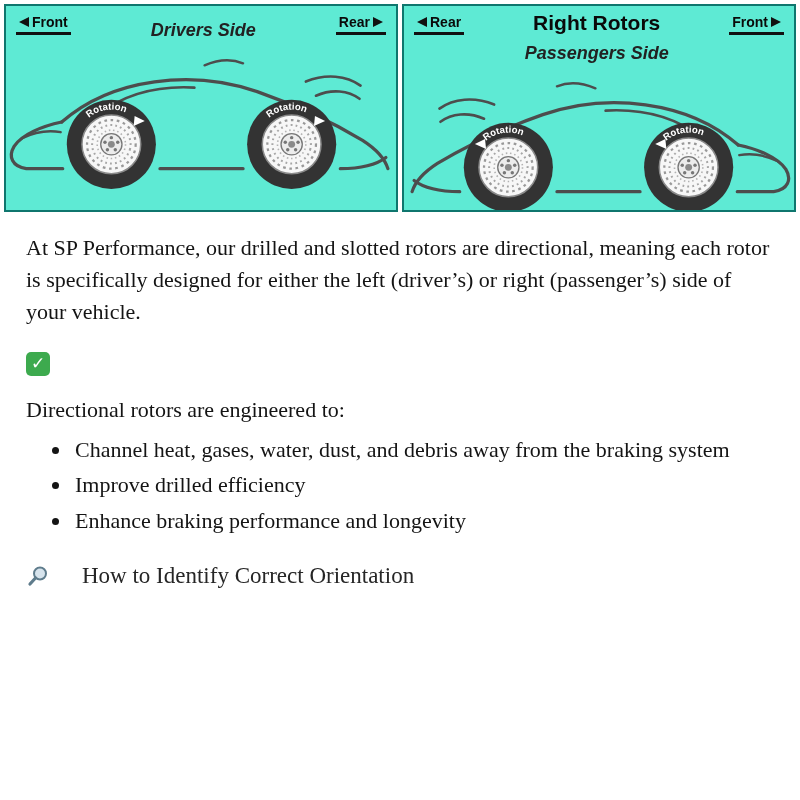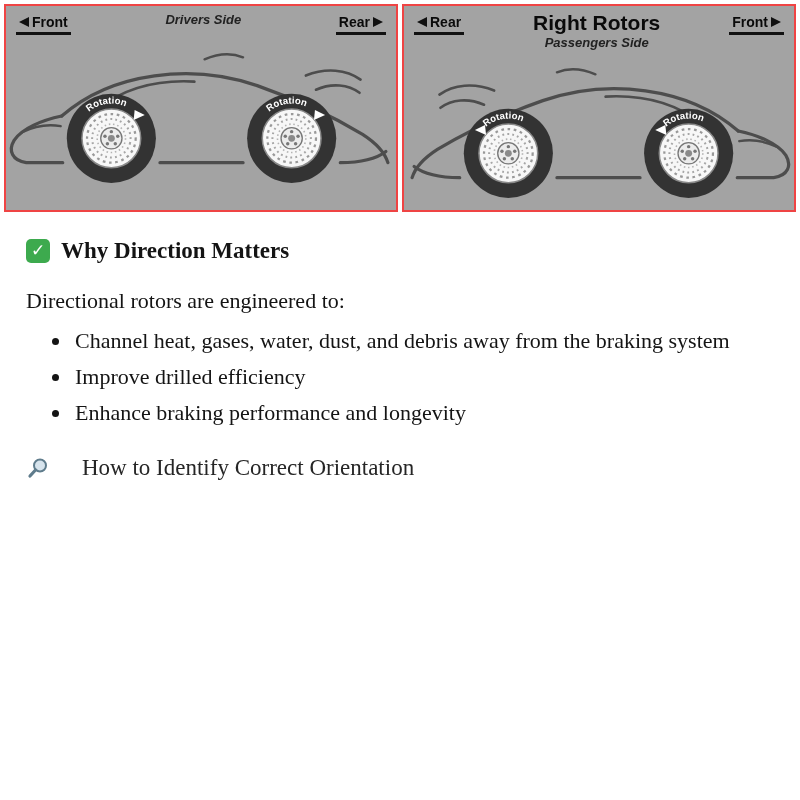--- a/index.html
+++ b/index.html
@@ -2,30 +2,30 @@
 <html><head>
 <meta charset="utf-8">
 <style>
   * { box-sizing: border-box; margin: 0; padding: 0; }
   html, body { width: 800px; height: 800px; overflow: hidden; background: #fff; }
   body { font-family: "Liberation Serif", serif; color: #141414; }
 
   
   .diagram { display: flex; gap: 4px; padding: 4px 4px 0 4px; }
   .panel {
-    flex: 1; height: 208px; border: 2px solid #ef4444; background: #a3a3a3;
+    flex: 1; height: 208px; border: 2px solid #0f766e; background: #5eead4;
     position: relative; overflow: hidden;
   }
   .panel-header {
     display: flex; justify-content: space-between; align-items: flex-start;
     padding: 5px 10px 0 10px; font-family: "Liberation Sans", sans-serif;
   }
   .panel-titles { text-align: center; line-height: 1.1; }
   .panel-title { font-size: 21px; font-weight: bold; color: #0a0a0a; }
-  .panel-subtitle { font-size: 13px; font-weight: bold; font-style: italic; color: #222; margin-top: 2px; }
+  .panel-subtitle { font-size: 18px; font-weight: bold; font-style: italic; color: #222; margin-top: 10px; }
   .dir {
     display: inline-flex; align-items: center; gap: 3px;
     border-bottom: 3px solid #111; padding: 1px 3px 2px 3px; margin-top: 2px;
     font-size: 14px; font-weight: bold; color: #0a0a0a;
   }
   .tri { width: 0; height: 0; display: inline-block; }
   .tri-left  { border-top: 5px solid transparent; border-bottom: 5px solid transparent; border-right: 10px solid #111; }
   .tri-right { border-top: 5px solid transparent; border-bottom: 5px solid transparent; border-left: 10px solid #111; }
   .car-svg { display: block; width: 100%; height: 152px; margin-top: 2px; }
 
@@ -200,24 +200,24 @@
           <textPath href="#arc-r2" startOffset="7">Rotation</textPath>
         </text>
         <path d="M -23 -28 l -10 5 l 11 5 z" fill="#ffffff"></path>
       </g>
     </svg>
   </div>
 </div>
 
 <div class="article">
 
+  <p class="intro">At SP Performance, our drilled and slotted rotors are directional, meaning each rotor is specifically designed for either the left (driver’s) or right (passenger’s) side of your vehicle.</p>
 
   <h2 class="heading">
     <span class="check-icon">✓</span>
-    <span>Why Direction Matters</span>
   </h2>
 
   <p class="lead">Directional rotors are engineered to:</p>
 
   <ul>
     <li>Channel heat, gases, water, dust, and debris away from the braking system</li>
     <li>Improve drilled efficiency</li>
     <li>Enhance braking performance and longevity</li>
   </ul>
 

